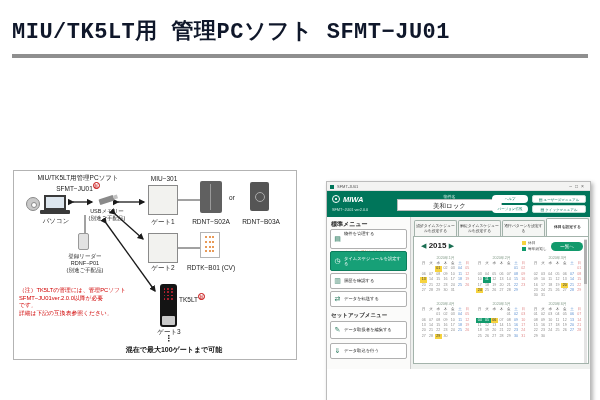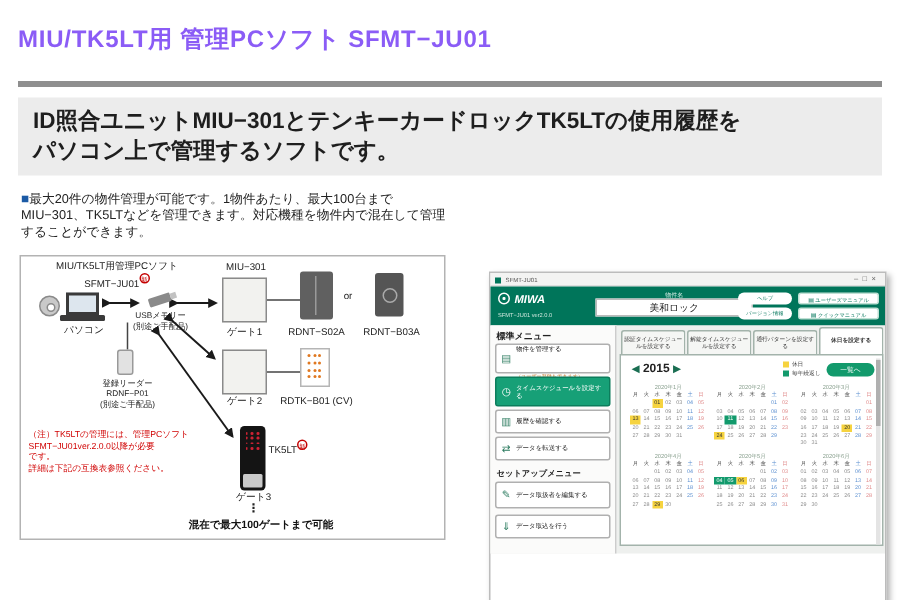--- a/index.html
+++ b/index.html
@@ -1,20 +1,20 @@
 <!DOCTYPE html>
 <html><head>
 <meta charset="utf-8">
 <style>
   * { margin:0; padding:0; box-sizing:border-box; }
   body { font-family:"Liberation Sans","DejaVu Sans",sans-serif; background:#fff; }
   #stage { position:relative; width:600px; height:400px; background:#fff; overflow:hidden; }
 
   
-  .page-title { position:absolute; left:12px; top:16px; font-size:16px; font-weight:bold; color:#8b5cf6; letter-spacing:.5px; }
+  .page-title { position:absolute; left:12px; top:16px; font-size:22px; font-weight:bold; color:#0f172a; letter-spacing:.5px;font-family:Liberation Mono, monospace; }
   .rule { position:absolute; left:12px; top:54px; width:576px; height:4px; background:#8f8f8f; }
   .intro { position:absolute; left:12px; top:65px; width:576px; height:52px; background:#ececec; padding:6px 10px; }
   .intro div { font-size:15px; font-weight:bold; color:#1e1e1e; line-height:20px; }
 
   
   .bullet { position:absolute; font-size:8.5px; line-height:11px; color:#222; }
   .bullet .sq { color:#1b5aa5; font-size:9px; }
   .bullet-left  { left:14px; top:127px; width:288px; }
   .bullet-right { left:312px; top:127px; width:282px; }
 
@@ -99,26 +99,21 @@
 
   svg.wires { position:absolute; left:0; top:0; width:284px; height:190px; }
 </style>
 </head>
 <body>
 
 <div id="stage">
 
   <div class="page-title">MIU/TK5LT用 管理PCソフト SFMT−JU01</div>
   <div class="rule"></div>
-  <div class="intro">
-    <div>ID照合ユニットMIU−301とテンキーカードロックTK5LTの使用履歴を</div>
-    <div>パソコン上で管理するソフトです。</div>
-  </div>
-
-  <div class="bullet bullet-left"><span class="sq">■</span><span>最大20件の物件管理が可能です。1物件あたり、最大100台までMIU−301、TK5LTなどを管理できます。対応機種を物件内で混在して管理することができます。</span></div>
+
 
   <div class="diagram">
     <svg class="wires" viewBox="0 0 284 190">
       <defs>
         <marker id="ah" markerWidth="6" markerHeight="6" refX="4" refY="2.5" orient="auto">
           <path d="M0,0 L5,2.5 L0,5 z" fill="#1a1a1a"></path>
         </marker>
       </defs>
       <line x1="59" y1="31" x2="78" y2="31" stroke="#1a1a1a" stroke-width="1.3" marker-start="url(#ah)" marker-end="url(#ah)"></line>
       <line x1="104" y1="31" x2="130" y2="31" stroke="#1a1a1a" stroke-width="1.3" marker-start="url(#ah)" marker-end="url(#ah)"></line>

